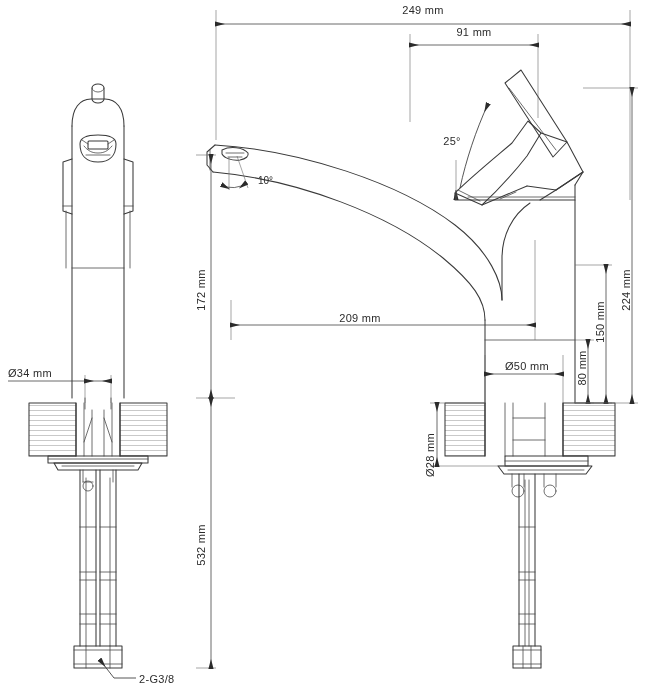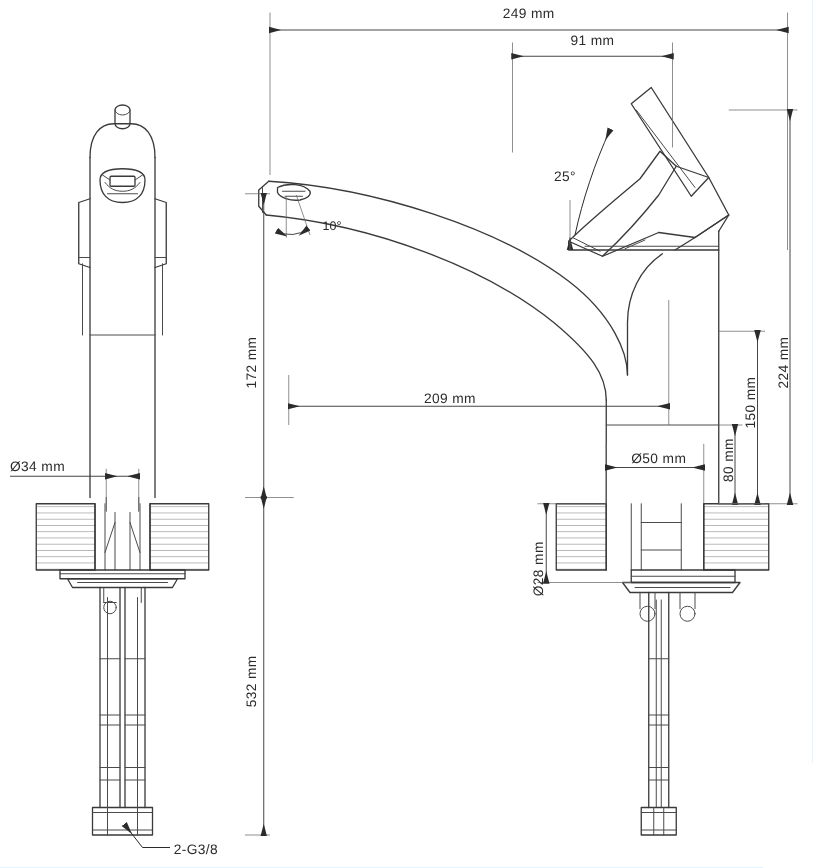--- a/index.html
+++ b/index.html
@@ -1,18 +1,18 @@
 <!DOCTYPE html>
 <html><head>
 <meta charset="utf-8">
 <title>Faucet Technical Drawing</title>
 <style>
   html,body{margin:0;padding:0;background:#ffffff;}
   body{font-family:"Liberation Sans",sans-serif;}
-  #sheet{position:relative;width:650px;height:694px;background:#7dd3fc;overflow:hidden;}
+  #sheet{position:relative;width:650px;height:694px;background:#22c55e;overflow:hidden;}
   #sheet svg{position:absolute;left:0;top:0;}
   .dimtext{font-family:"Liberation Sans",sans-serif;font-size:11px;fill:#2b2b2b;letter-spacing:0.3px;}
   .dimtext-sm{font-family:"Liberation Sans",sans-serif;font-size:10px;fill:#2b2b2b;}
   .obj{fill:none;stroke:#3a3a3a;stroke-width:1.05;stroke-linejoin:round;stroke-linecap:round;}
   .objthin{fill:none;stroke:#4a4a4a;stroke-width:0.8;stroke-linejoin:round;stroke-linecap:round;}
   .dimline{stroke:#3a3a3a;stroke-width:0.75;fill:none;}
   .extline{stroke:#6a6a6a;stroke-width:0.6;fill:none;}
   .leader{stroke:#2b2b2b;stroke-width:0.8;fill:none;}
   .arrowfill{fill:#2b2b2b;}
 </style>

